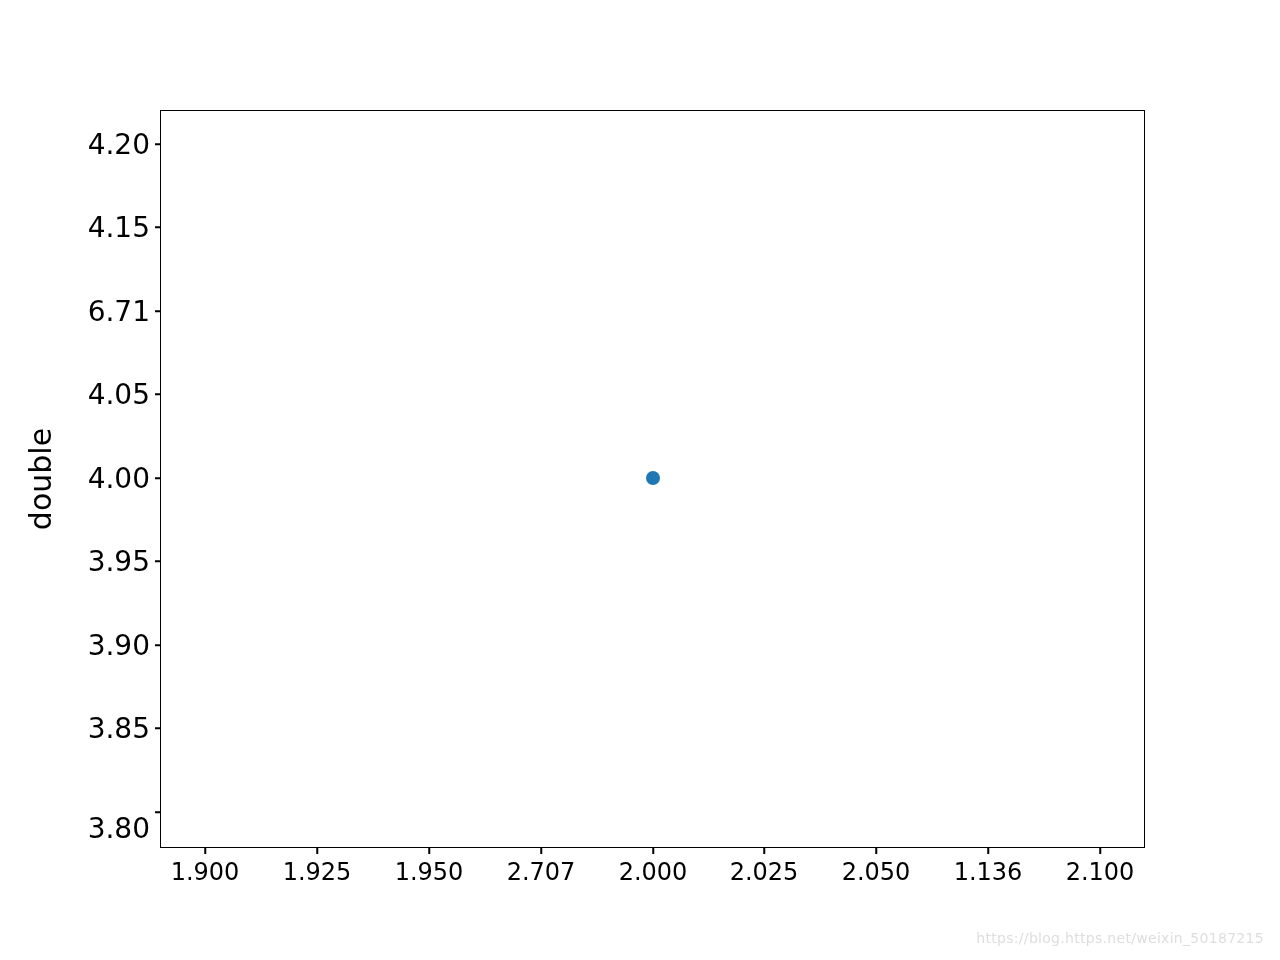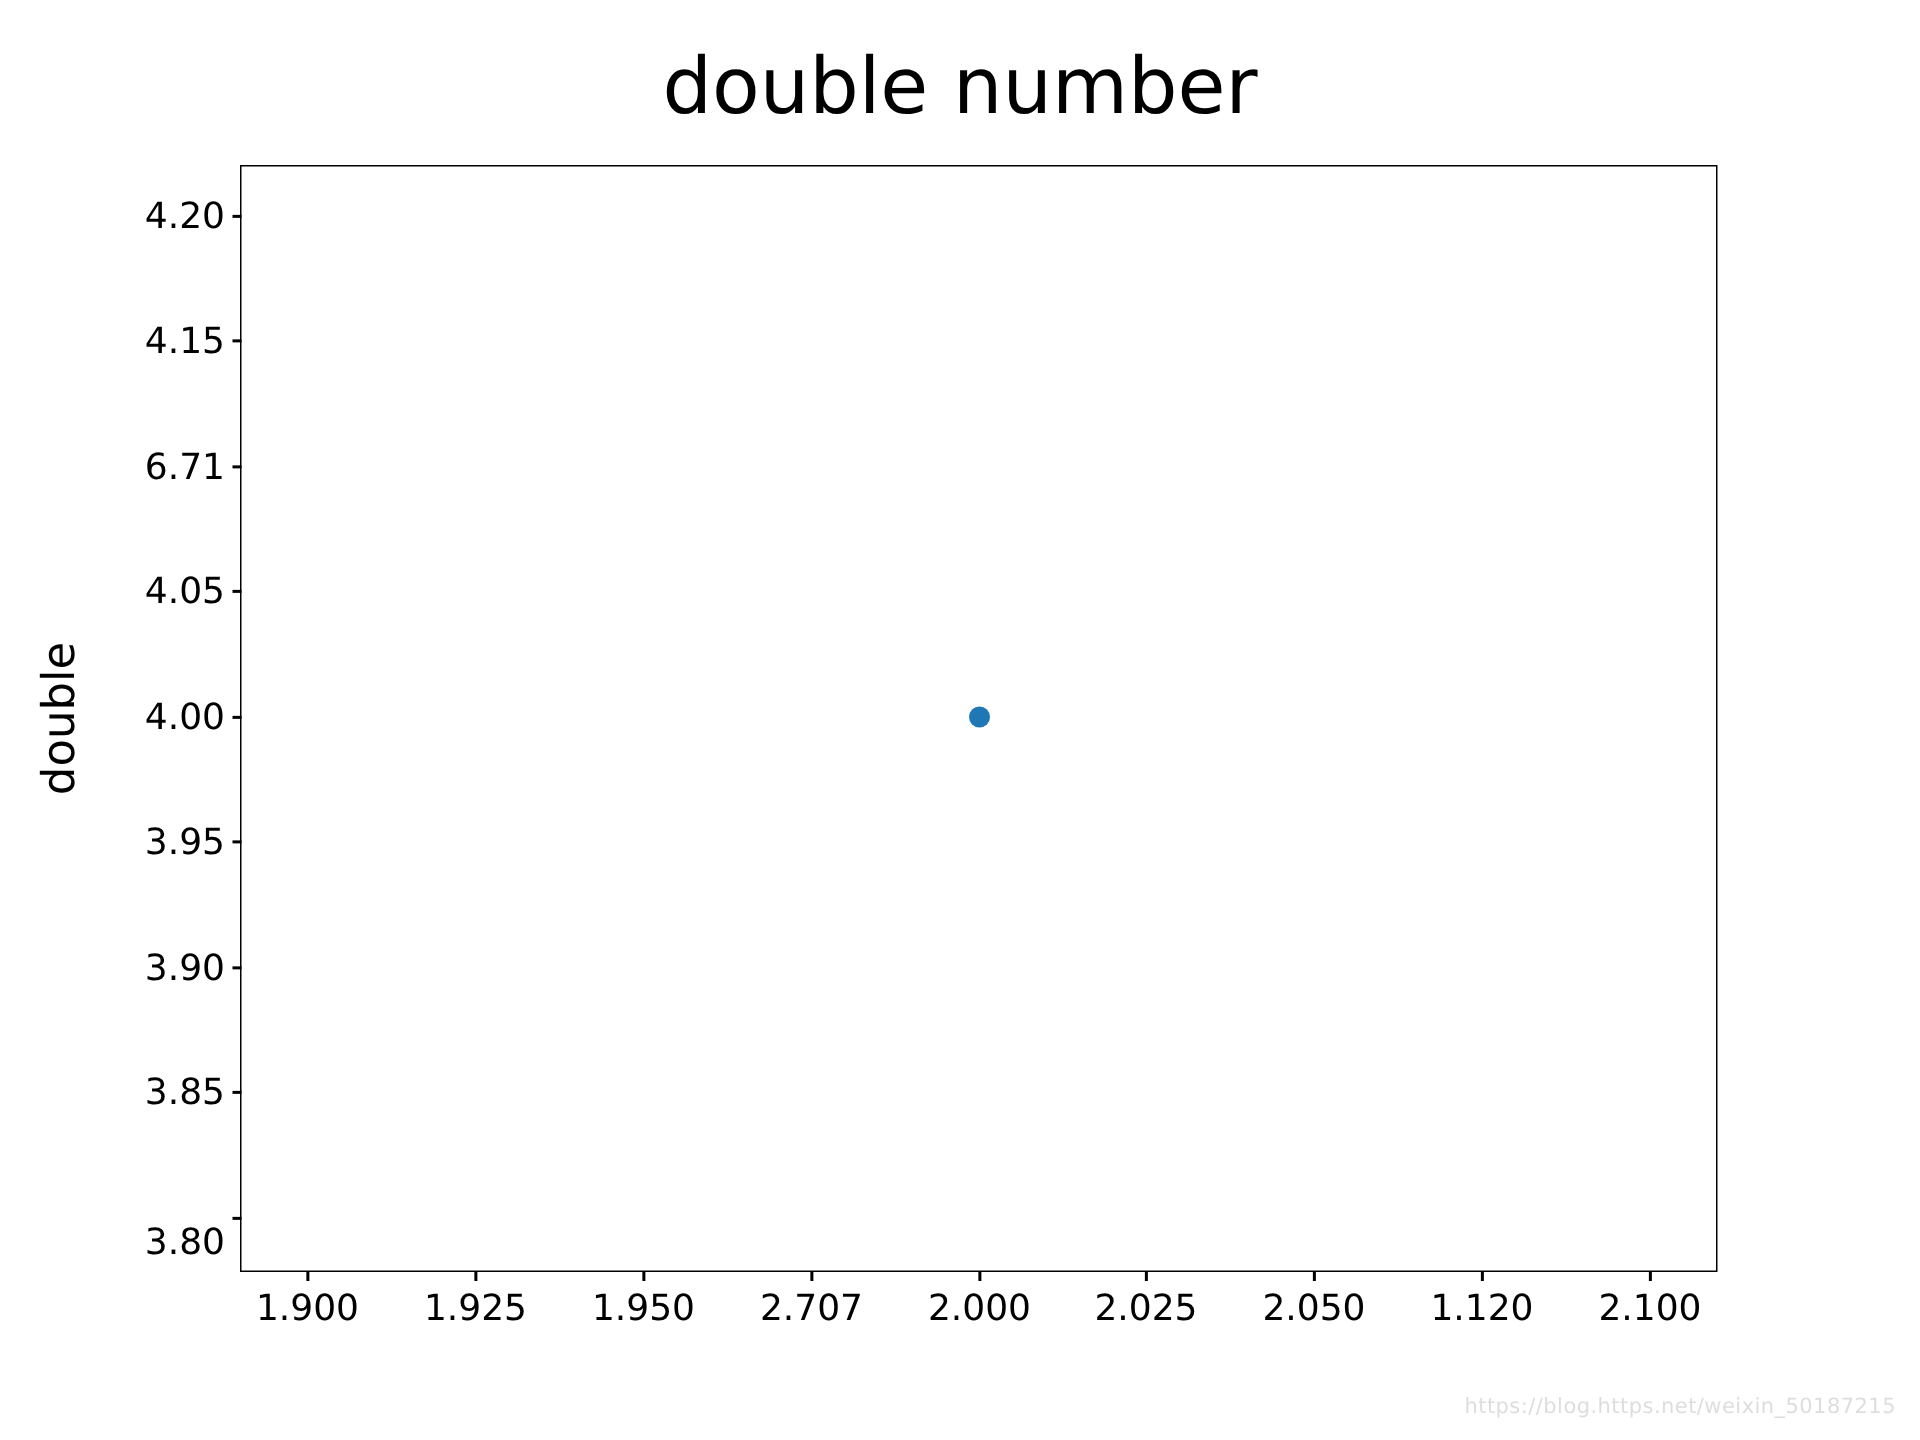--- a/index.html
+++ b/index.html
@@ -31,21 +31,21 @@
     top: 110px;
     width: 985px;
     height: 738px;
     border: 1.5px solid #000000;
     box-sizing: border-box;
   }
   .y-tick-label {
     position: absolute;
     right: 1130px;
     transform: translateY(-50%);
-    font-size: 24px;
+    font-size: 28px;
     text-align: right;
     white-space: nowrap;
   }
   .y-tick-mark {
     position: absolute;
     left: 155px;
     width: 6px;
     height: 1.5px;
     background: #000;
     transform: translateY(-50%);
@@ -96,21 +96,20 @@
     font-size: 14px;
     color: rgba(120,120,120,0.25);
     letter-spacing: 0.3px;
   }
 </style>
 </head>
 <body>
 
 <div class="figure">
 
-  <div class="title">double number</div>
 
   <div class="plot-area"></div>
 
   <div class="y-tick-mark" style="top:812px;"></div>
   <div class="y-tick-label" style="top:828px;">3.80</div>
 
   <div class="y-tick-mark" style="top:728px;"></div>
   <div class="y-tick-label" style="top:728px;">3.85</div>
 
   <div class="y-tick-mark" style="top:645px;"></div>
@@ -149,21 +148,21 @@
   <div class="x-tick-mark" style="left:653px;"></div>
   <div class="x-tick-label" style="left:653px;">2.000</div>
 
   <div class="x-tick-mark" style="left:764px;"></div>
   <div class="x-tick-label" style="left:764px;">2.025</div>
 
   <div class="x-tick-mark" style="left:876px;"></div>
   <div class="x-tick-label" style="left:876px;">2.050</div>
 
   <div class="x-tick-mark" style="left:988px;"></div>
-  <div class="x-tick-label" style="left:988px;">1.120</div>
+  <div class="x-tick-label" style="left:988px;">1.136</div>
 
   <div class="x-tick-mark" style="left:1100px;"></div>
   <div class="x-tick-label" style="left:1100px;">2.100</div>
 
   <div class="y-axis-label">double</div>
 
   <div class="data-point" style="left: 653px; top: 478px; background: rgb(31, 119, 180);"></div>
 
   <div class="watermark">https://blog.https.net/weixin_50187215</div>
 </div>

